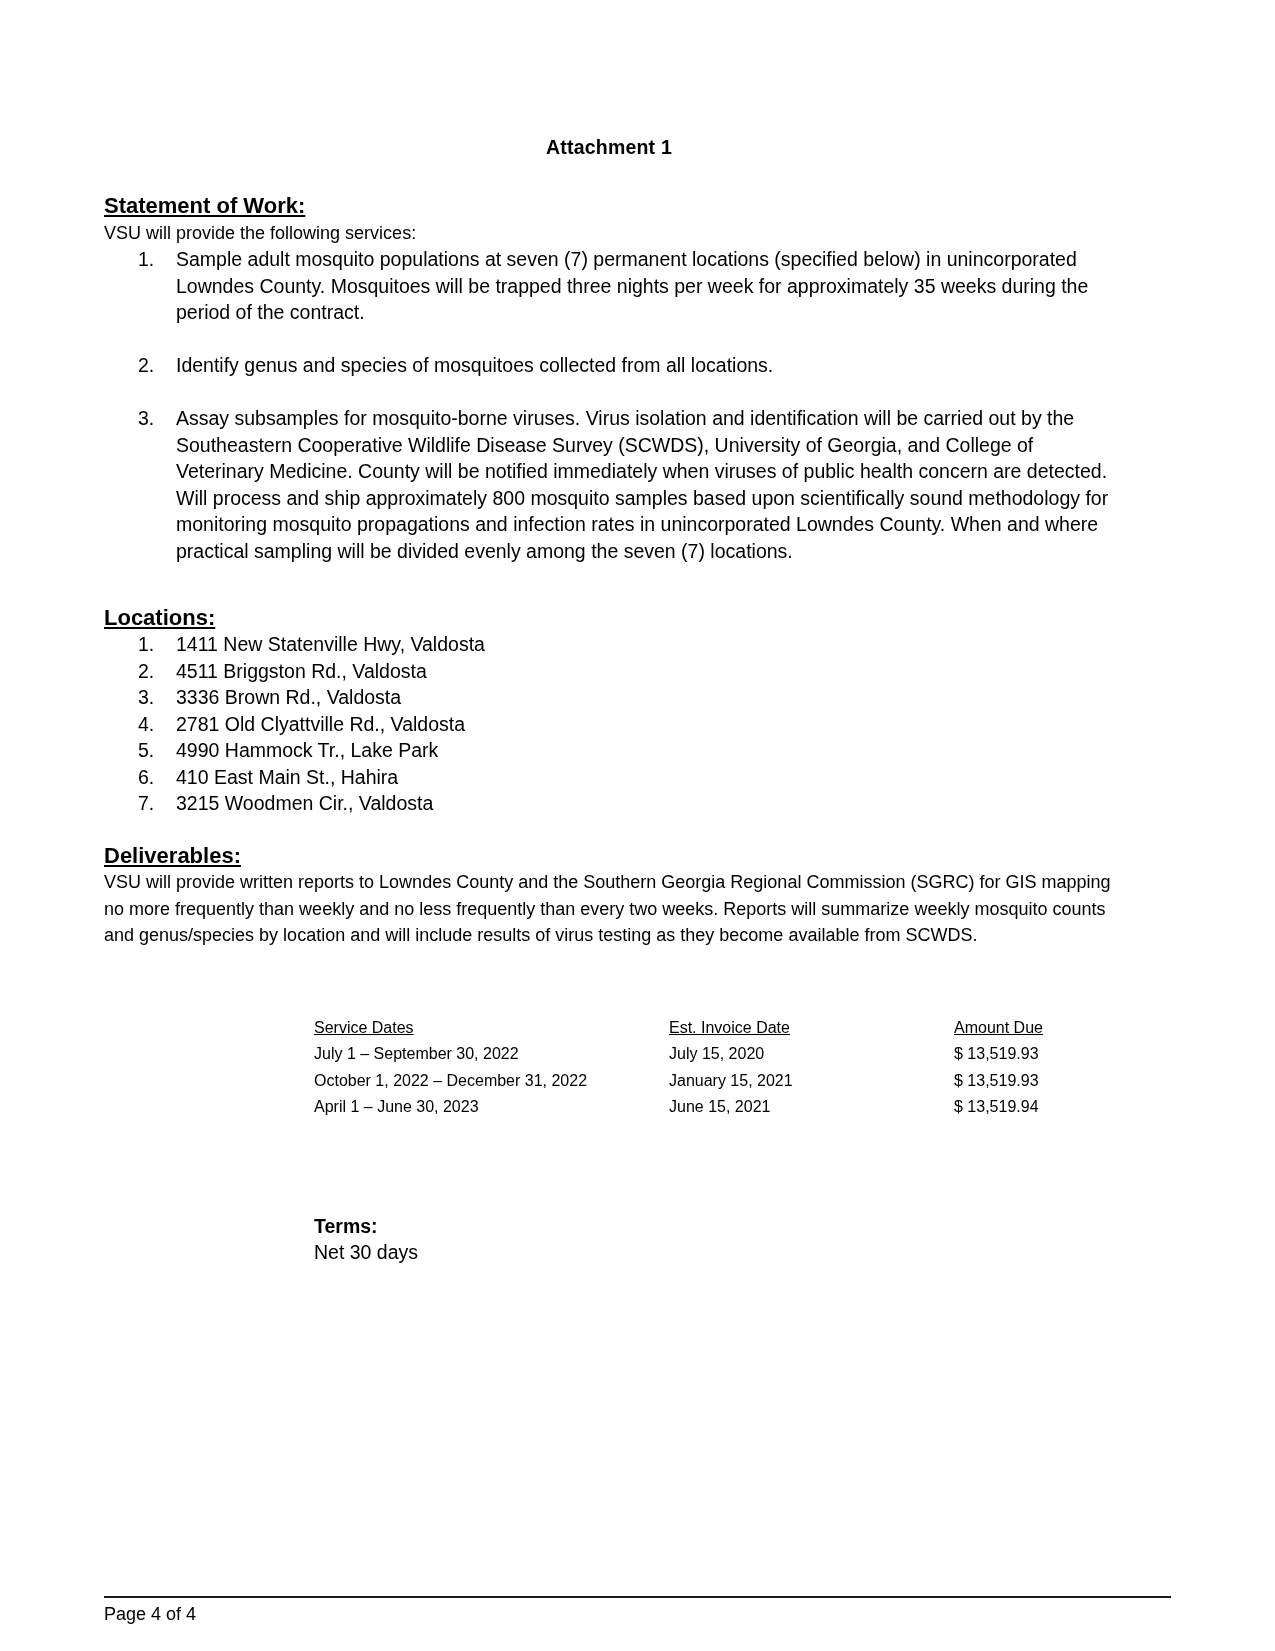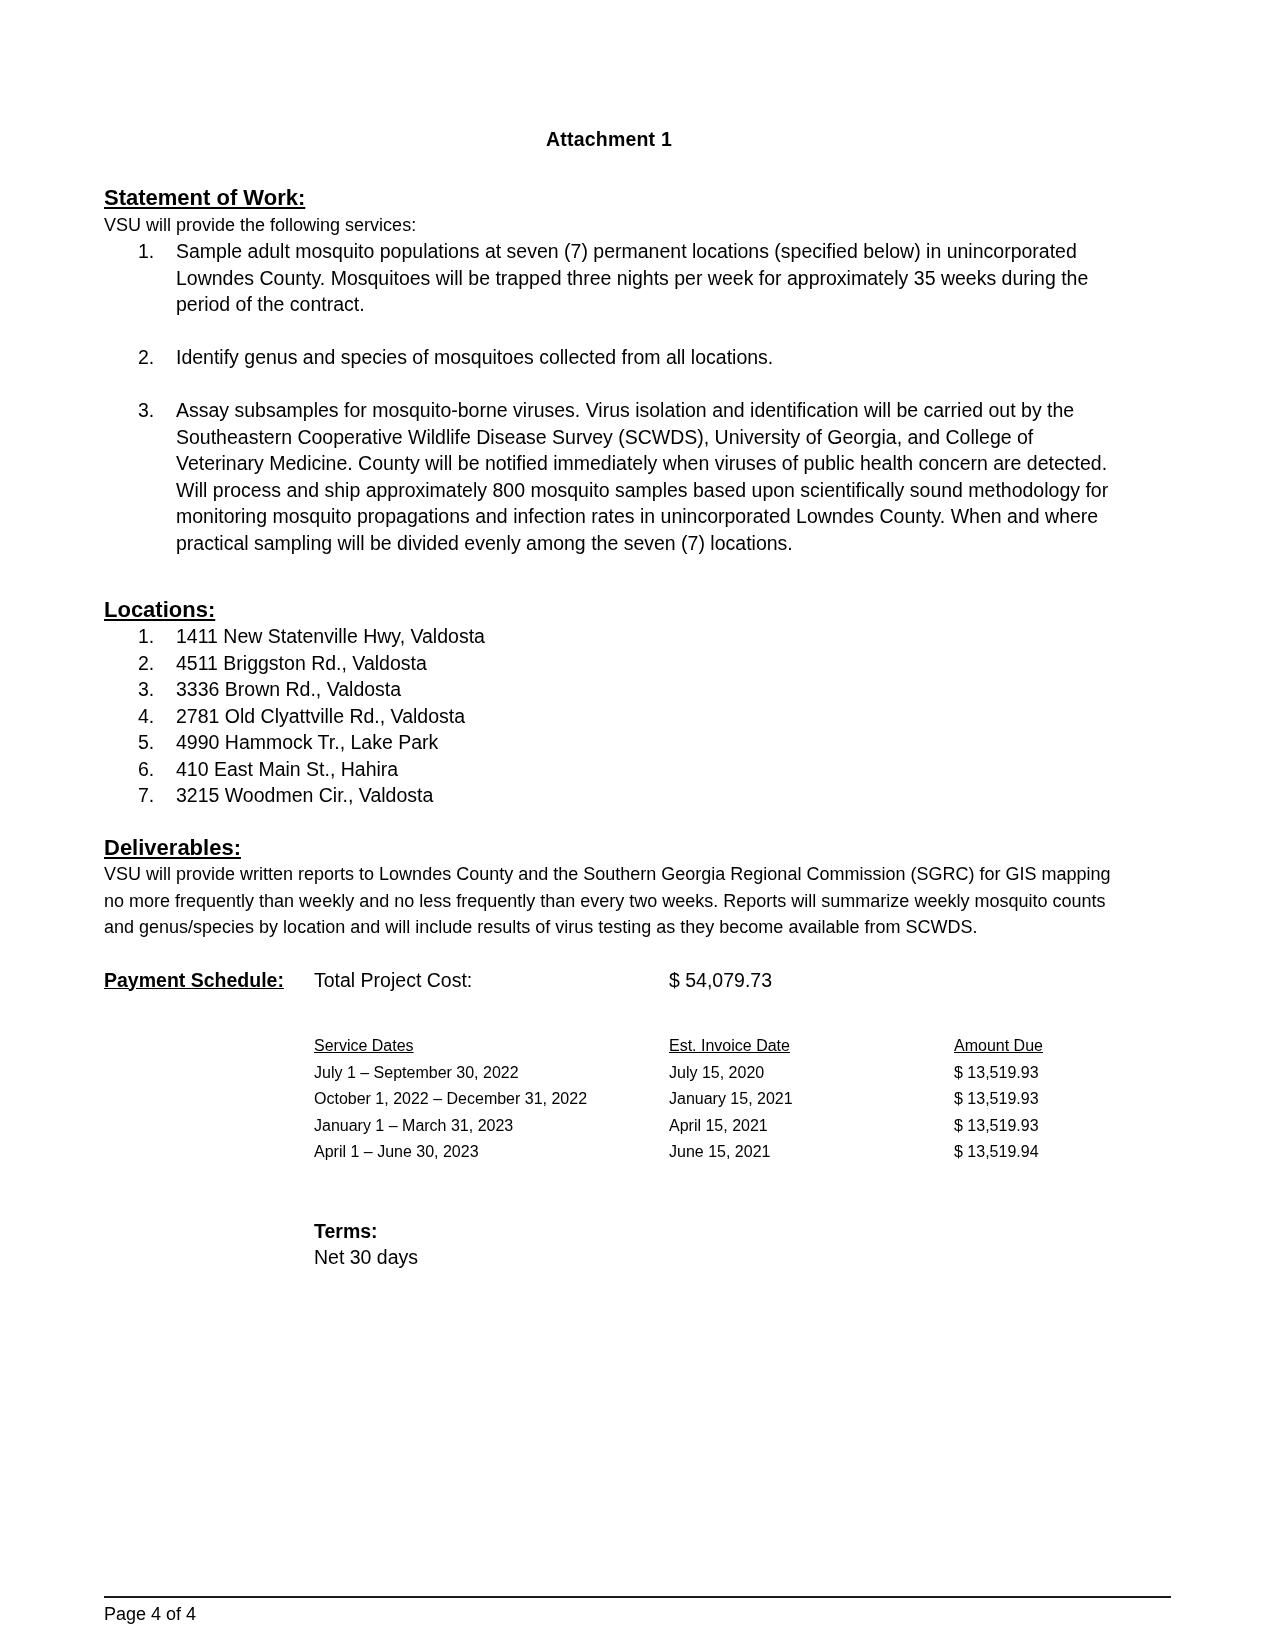--- a/index.html
+++ b/index.html
@@ -16,21 +16,21 @@
     position: relative;
     width: 1275px;
     height: 1651px;
     background: #ffffff;
     box-sizing: border-box;
     overflow: hidden;
   }
   .content {
     position: absolute;
     left: 104px;
-    top: 0;
+    top: 8px;
     width: 1010px;
   }
   .doc-title {
     text-align: center;
     font-weight: bold;
     font-size: 19.5px;
     letter-spacing: 0.2px;
     margin: 0;
     padding-top: 128px;
   }
@@ -118,20 +118,21 @@
     white-space: nowrap;
     vertical-align: top;
   }
   table.sched .col-dates { width: 355px; }
   table.sched .col-invoice { width: 285px; }
   table.sched .col-amount { width: auto; }
   .terms-block {
     margin-left: 210px;
     font-size: 19.5px;
     line-height: 26.5px;
+    margin-top: 40px;
   }
   .terms-head {
     font-weight: bold;
   }
   .footer {
     position: absolute;
     left: 104px;
     right: 104px;
     bottom: 26px;
   }
@@ -221,25 +222,20 @@
     <div>
       <div class="block">
         <span class="section-head">Deliverables:</span>
       </div>
       <p class="lead">VSU will provide written reports to Lowndes County and the Southern Georgia Regional Commission (SGRC) for GIS mapping no more frequently than weekly and no less frequently than every two weeks.  Reports will summarize weekly mosquito counts and genus/species by location and will include results of virus testing as they become available from SCWDS.</p>
     </div>
 
     <div class="spacer-sm"></div>
 
     <div>
-      <div class="pay-row">
-        <div class="pay-label">Payment Schedule:</div>
-        <div class="pay-item">Total Project Cost:</div>
-        <div class="pay-amount">$  54,079.73</div>
-      </div>
 
       <div class="spacer-sm"></div>
       <div class="spacer-xs"></div>
 
       <table class="sched">
         <thead>
           <tr>
             <th class="col-dates">Service Dates</th>
             <th class="col-invoice">Est. Invoice Date</th>
             <th class="col-amount">Amount Due</th>
@@ -247,25 +243,20 @@
         </thead>
         <tbody>
           <tr>
             <td class="col-dates">July 1 – September 30, 2022</td>
             <td class="col-invoice">July 15, 2020</td>
             <td class="col-amount">$  13,519.93</td>
           </tr>
           <tr>
             <td class="col-dates">October 1, 2022 – December 31, 2022</td>
             <td class="col-invoice">January 15, 2021</td>
-            <td class="col-amount">$  13,519.93</td>
-          </tr>
-          <tr>
-            <td class="col-dates">January 1 – March 31, 2023</td>
-            <td class="col-invoice">April 15, 2021</td>
             <td class="col-amount">$  13,519.93</td>
           </tr>
           <tr>
             <td class="col-dates">April 1 – June 30, 2023</td>
             <td class="col-invoice">June 15, 2021</td>
             <td class="col-amount">$  13,519.94</td>
           </tr>
         </tbody>
       </table>
 

